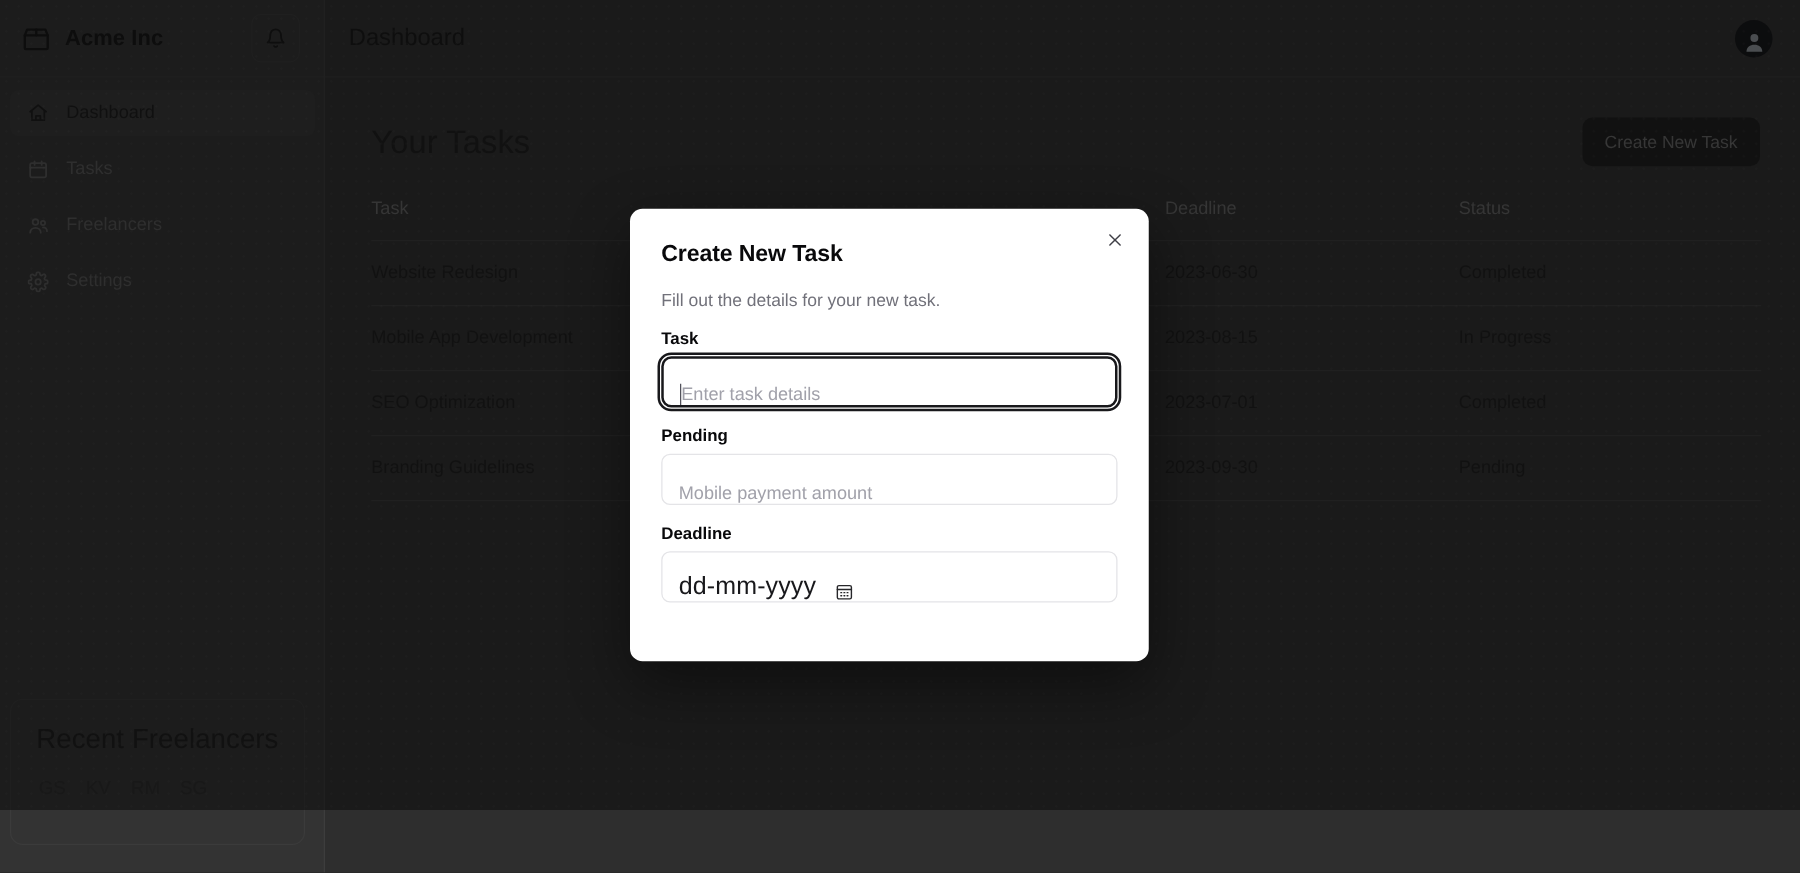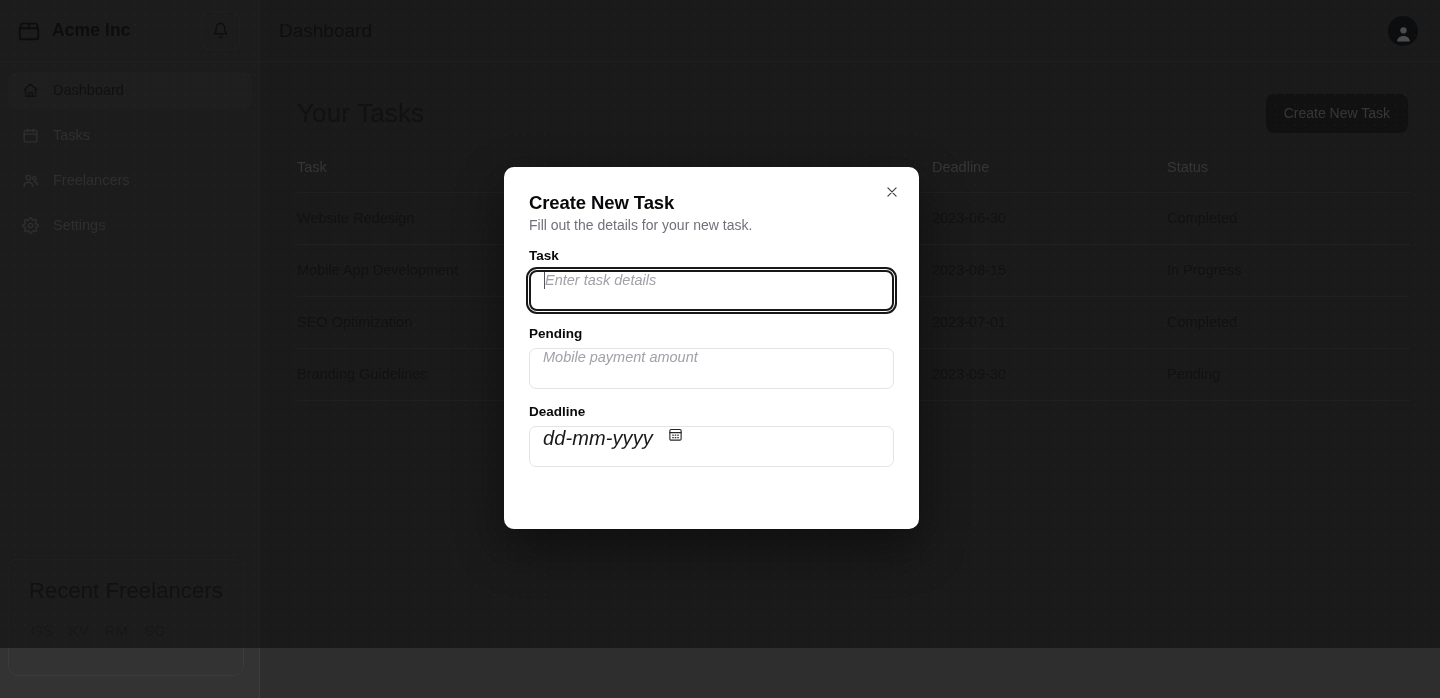--- a/index.html
+++ b/index.html
@@ -138,40 +138,40 @@
   .modal {
     position: absolute;
     left: 504px; top: 167px;
     width: 415px; height: 362px;
     background: #ffffff;
     border-radius: 10px;
     box-shadow: 0 18px 48px rgba(0,0,0,.45);
     padding: 25px 25px 0 25px;
   }
   .modal-title { font-size: 18.5px; font-weight: 700; color: #09090b; letter-spacing: -.1px; }
-  .modal-sub { margin-top: 3px; font-size: 14px; color: #71717a; }
+  .modal-sub { margin-top: 18px; font-size: 14px; color: #71717a; }
   .close-btn {
     position: absolute; right: 17px; top: 15px;
     width: 20px; height: 20px;
     background: none; border: none; padding: 0;
     color: #3f3f46;
     display: flex; align-items: center; justify-content: center;
   }
   .close-btn svg { width: 14px; height: 14px; display: block; }
 
   .field { margin-top: 15px; }
   .field-label { display: block; font-size: 13.5px; font-weight: 700; color: #09090b; margin-bottom: 7px; }
   .input {
     width: 365px; height: 41px;
     border: 1px solid #e4e4e7; border-radius: 7px;
     background: #fff;
     font-size: 14.5px; font-family: inherit;
     color: #a1a1aa;
     padding: 0 13px;
-    display: flex; align-items: flex-start; font-style: italic;
+    display: flex; align-items: flex-end;
   }
   .input.focused {
     border: 2px solid #18181b;
     outline: 2px solid #18181b;
     outline-offset: 1px;
     border-radius: 8px;
   }
   .caret {
     display: inline-block;
     width: 1px; height: 17px;

